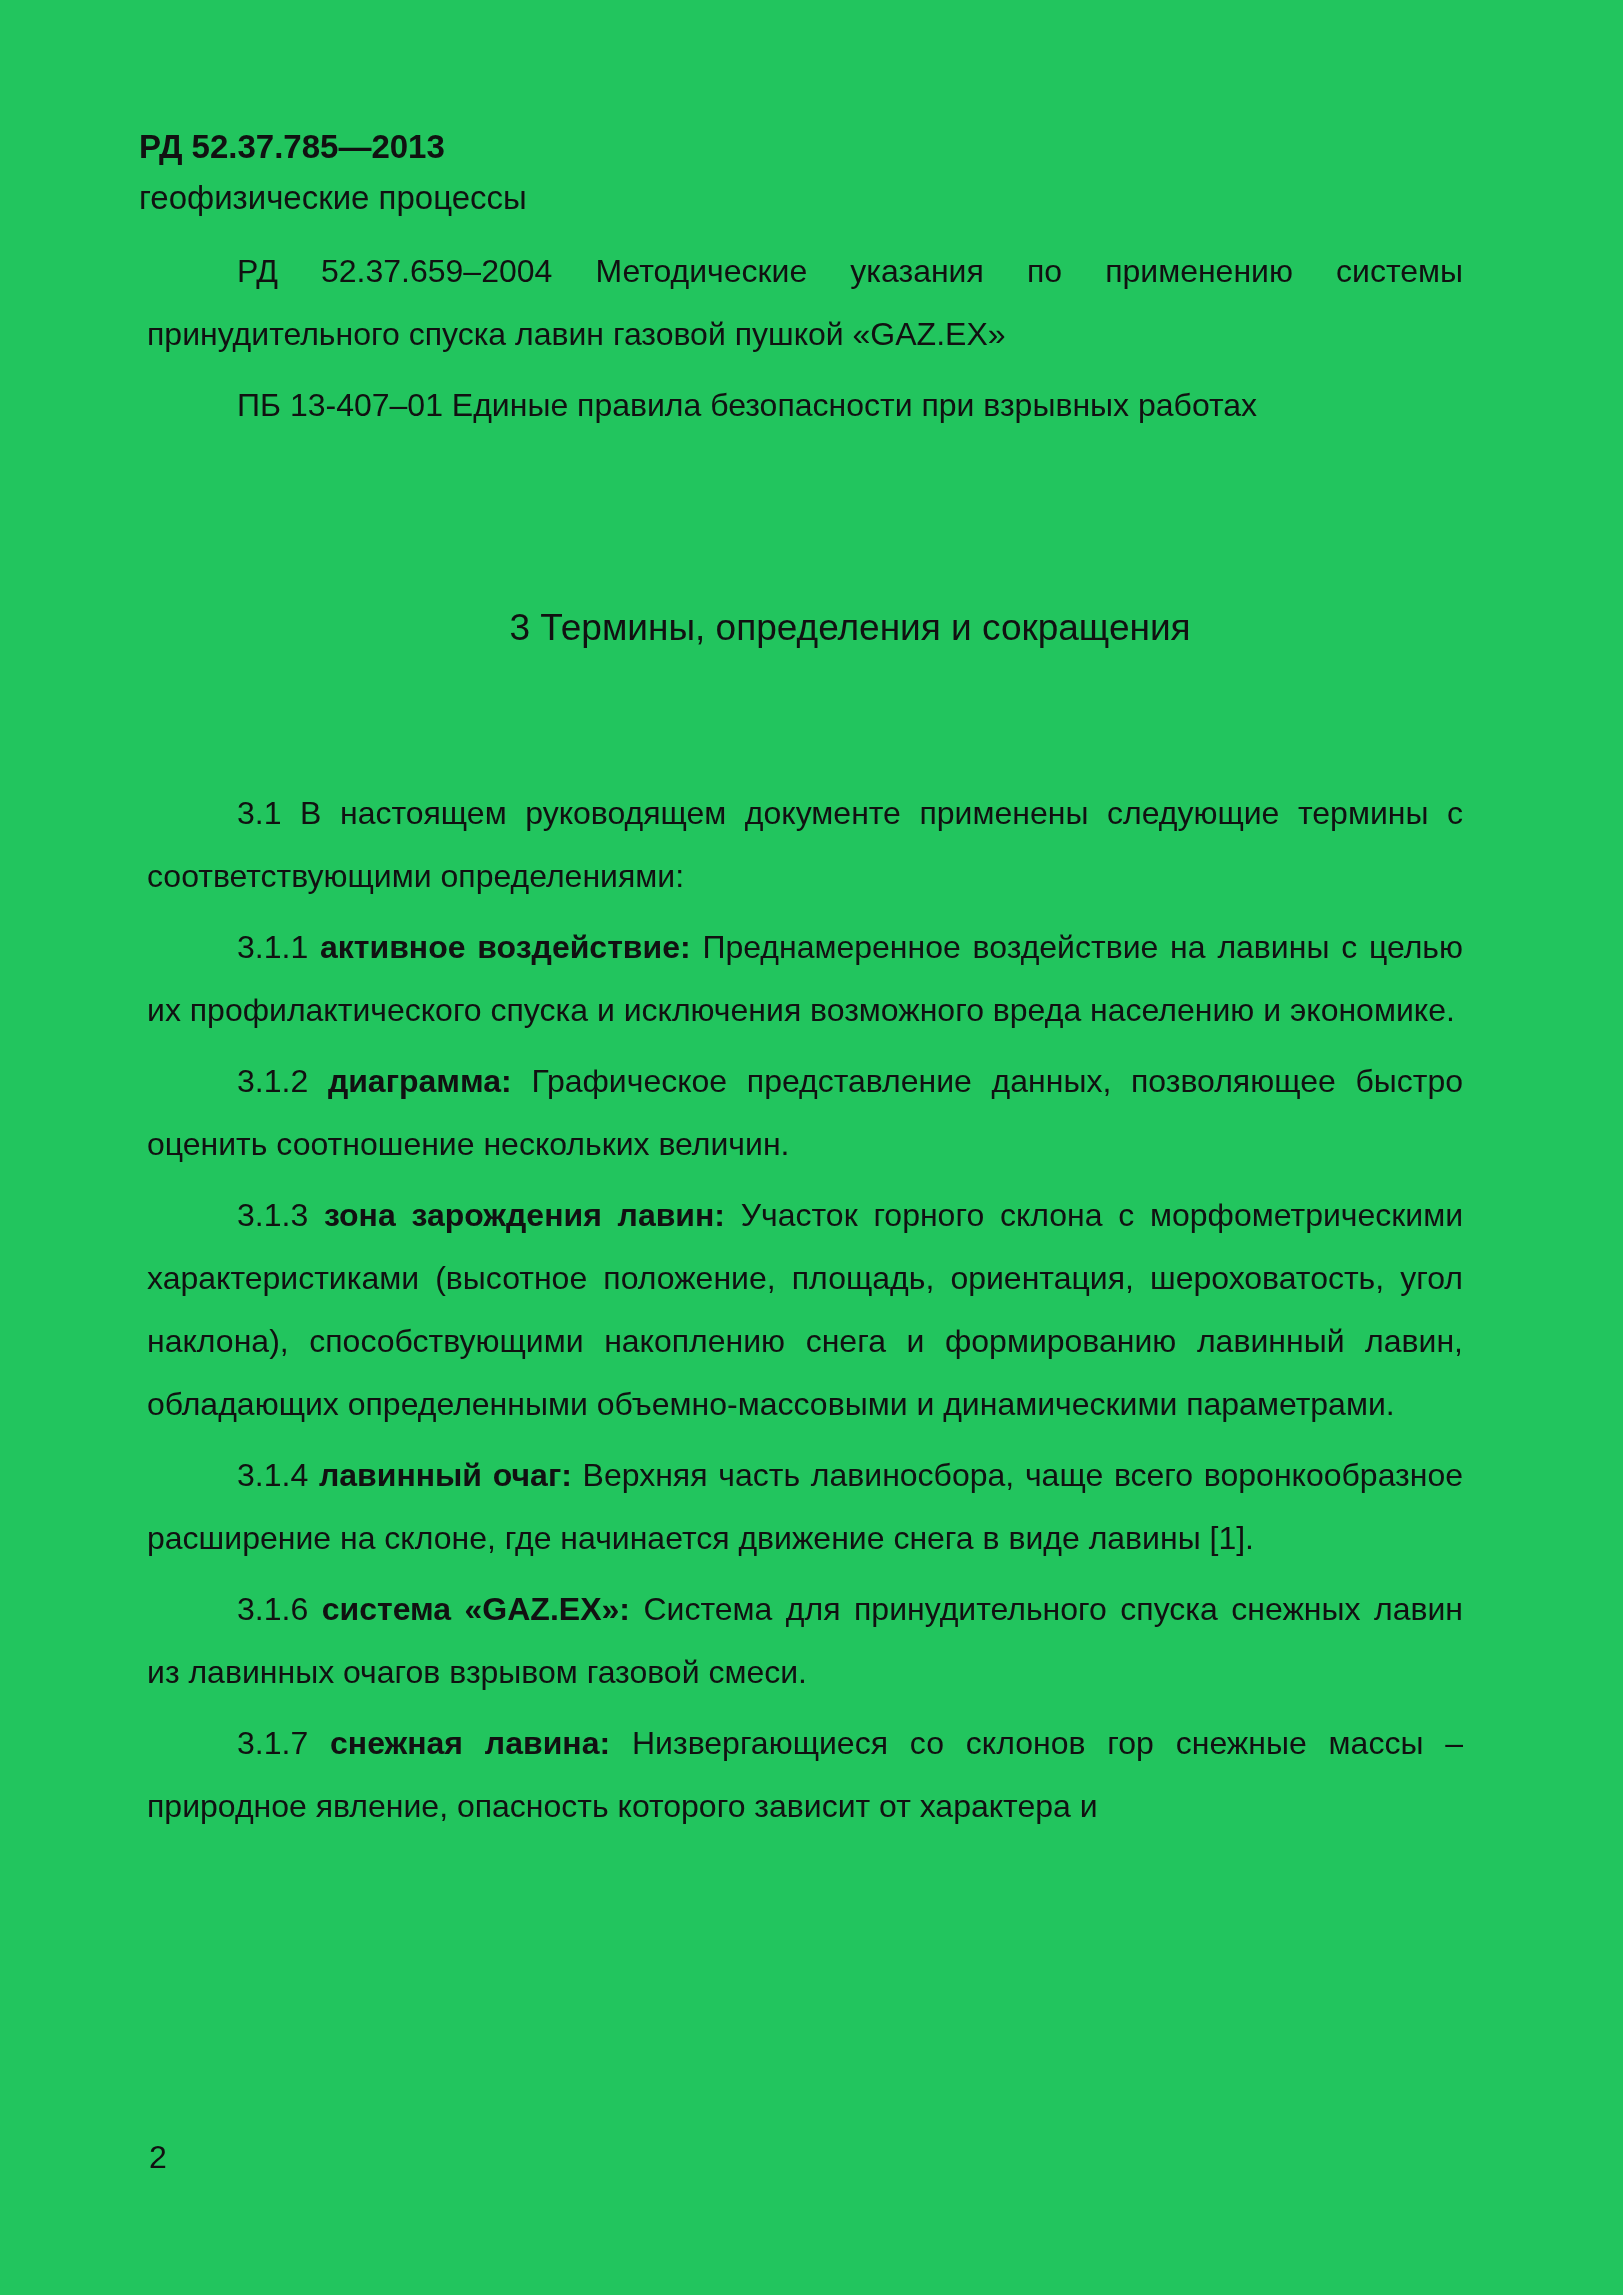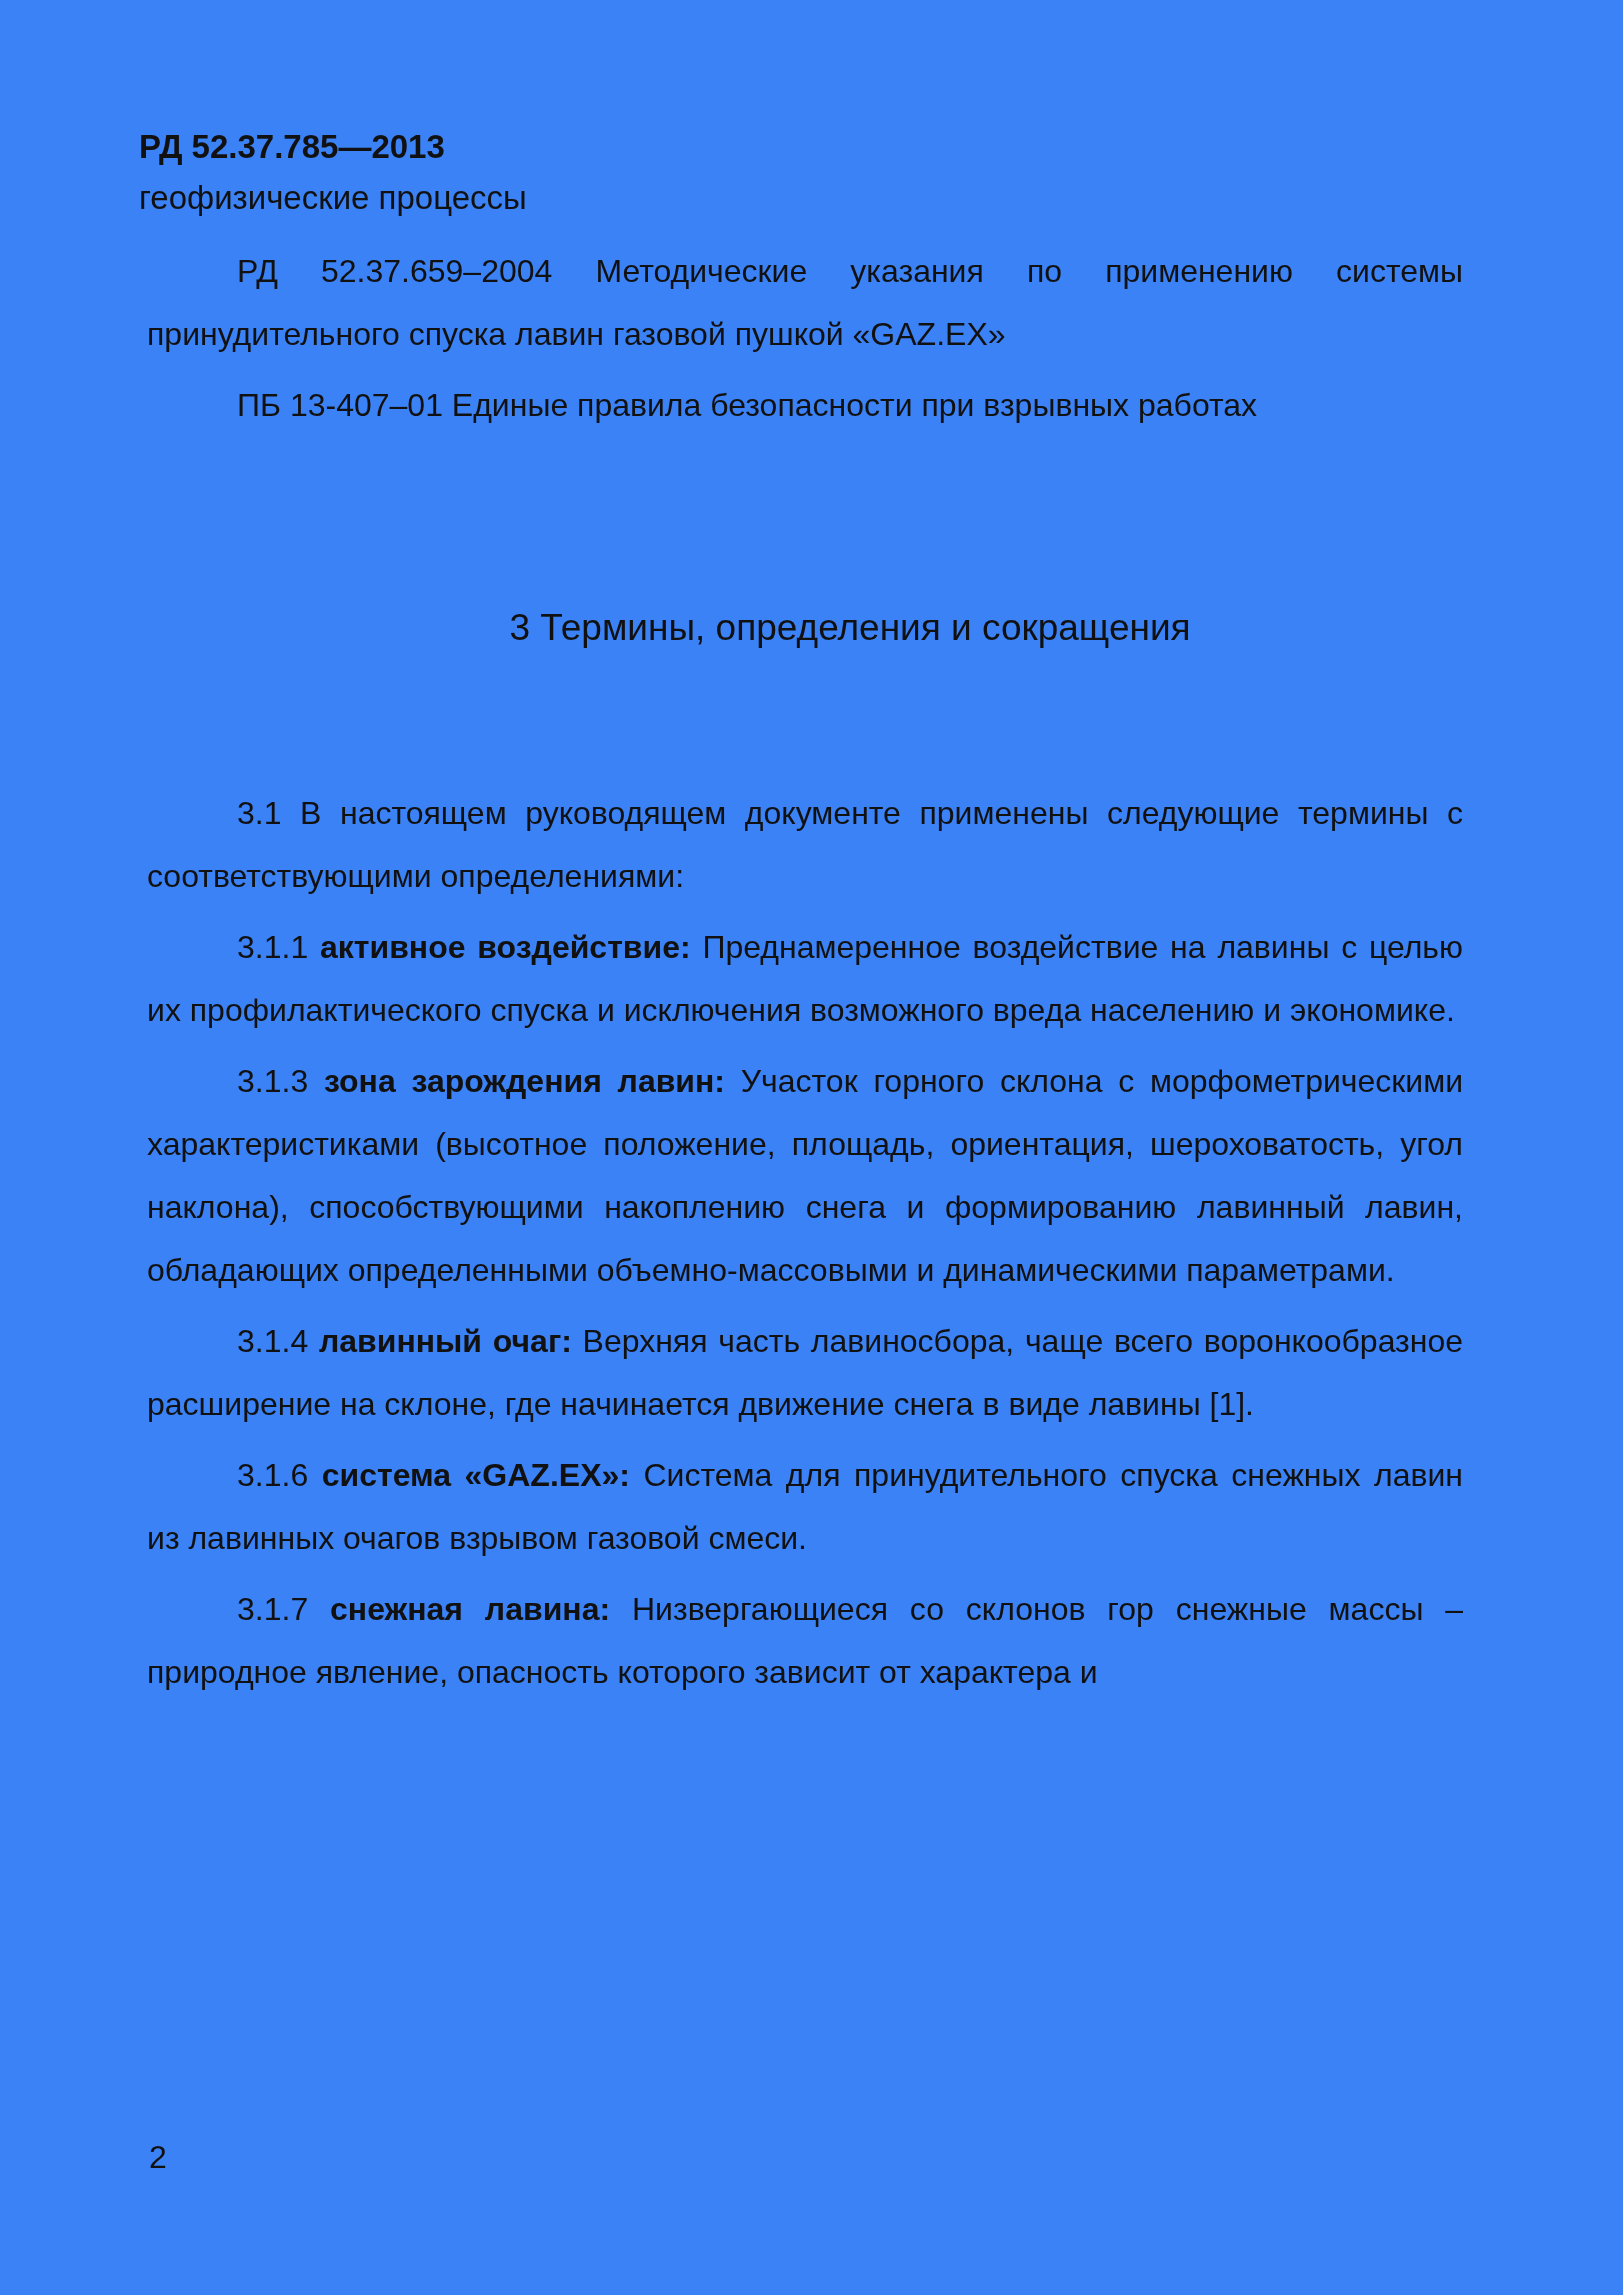--- a/index.html
+++ b/index.html
@@ -11,21 +11,21 @@
     width: 1623px;
     height: 2295px;
     font-family: "Liberation Sans", sans-serif;
     color: #111111;
     position: relative;
   }
   .page {
     box-sizing: border-box;
     width: 1623px;
     height: 2295px;
-    background: #3b82f6;
+    background: #22c55e;
     padding: 121px 152px 0 139px;
     position: relative;
   }
   .doc-header {
     font-size: 33px;
     line-height: 51px;
     font-weight: bold;
   }
   .doc-header-sub {
     font-size: 33px;
@@ -84,20 +84,23 @@
 
   <h2 class="section-heading">3 Термины, определения и сокращения</h2>
 
   <div class="lead-block">
     <p class="para">3.1 В настоящем руководящем документе применены следующие термины с соответствующими определениями:</p>
 
     <p class="para"><span class="term-num">3.1.1</span>
       <span class="term-name">активное воздействие:</span>
       <span>Преднамеренное воздействие на лавины с целью их профилактического спуска и исключения возможного вреда населению и экономике.</span></p>
 
+    <p class="para"><span class="term-num">3.1.2</span>
+      <span class="term-name">диаграмма:</span>
+      <span>Графическое представление данных, позволяющее быстро оценить соотношение нескольких величин.</span></p>
 
     <p class="para"><span class="term-num">3.1.3</span>
       <span class="term-name">зона зарождения лавин:</span>
       <span>Участок горного склона с морфометрическими характеристиками (высотное положение, площадь, ориентация, шероховатость, угол наклона), способствующими накоплению снега и формированию лавинный лавин, обладающих определенными объемно-массовыми и динамическими параметрами.</span></p>
 
     <p class="para"><span class="term-num">3.1.4</span>
       <span class="term-name">лавинный очаг:</span>
       <span>Верхняя часть лавиносбора, чаще всего воронкообразное расширение на склоне, где начинается движение снега в виде лавины [1].</span></p>
 
 

